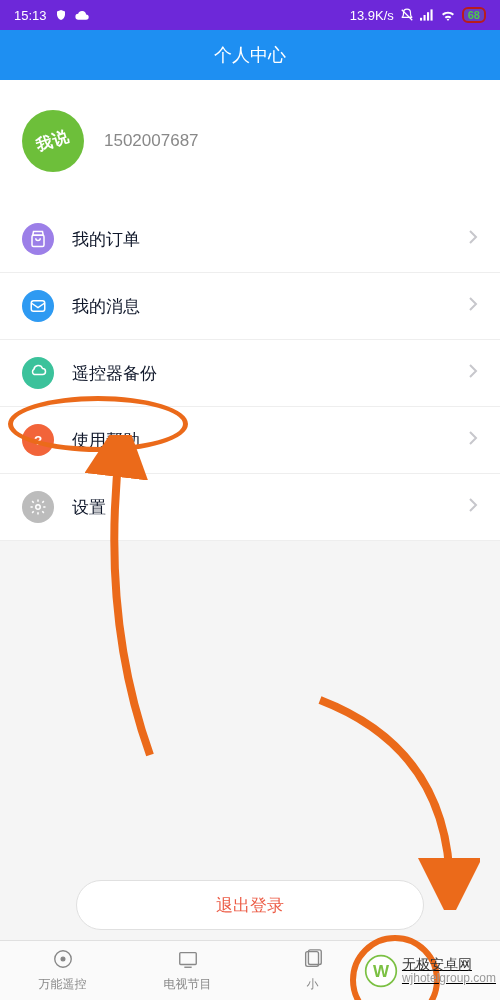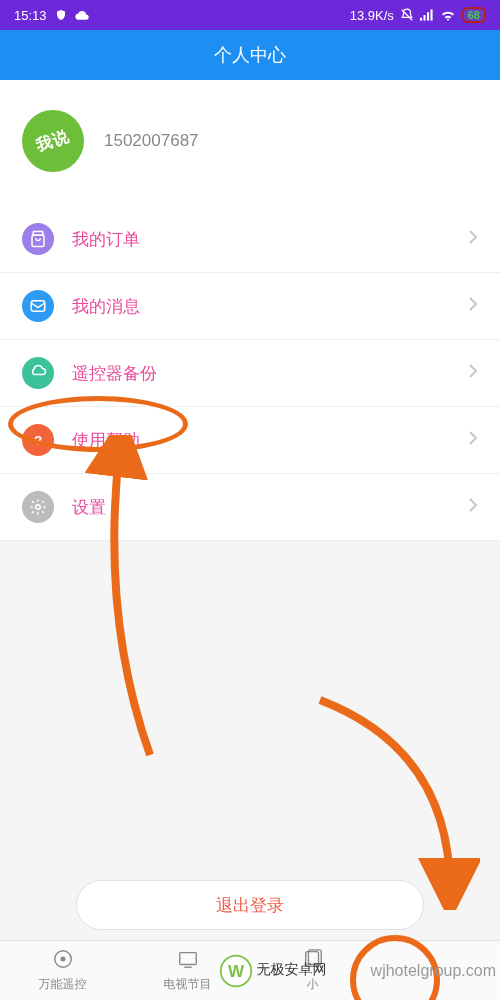--- a/index.html
+++ b/index.html
@@ -79,21 +79,21 @@
       gap: 18px;
     }
     .menu-icon {
       width: 32px; height: 32px;
       border-radius: 50%;
       display: flex;
       align-items: center;
       justify-content: center;
       flex-shrink: 0;
     }
-    .menu-label { flex: 1; font-size: 17px; color: #ec4899; }
+    .menu-label { flex: 1; font-size: 17px; color: #0f172a; }
     .chevron { color: #c7c7cc; }
     .logout-wrapper {
       position: absolute;
       bottom: 70px;
       left: 0; right: 0;
       padding: 0 76px;
     }
     .logout-btn {
       width: 100%;
       height: 50px;
@@ -143,23 +143,23 @@
       right: 4px; bottom: 12px;
       display: flex;
       align-items: center;
       gap: 4px;
       z-index: 5;
     }
     .watermark-logo {
       width: 34px; height: 34px;
       display:flex; align-items:center; justify-content:center;
     }
-    .watermark-text { display: flex; flex-direction: row; line-height: 1.1; }
+    .watermark-text { display: flex; flex-direction: column; line-height: 1.1; text-decoration: underline; }
     .watermark-text .cn { font-size: 14px; color: #333; font-weight: 500; }
-    .watermark-text .en { font-size: 16px; color: #999; margin-left: 44px; }
+    .watermark-text .en { font-size: 12px; color: #999; }
   </style>
 </head>
 <body>
 
 <div class="status-bar">
   <div class="status-left">
     <span>15:13</span>
     <span class="status-icon">
       <svg width="12" height="12" viewBox="0 0 24 24" fill="#fff">
           <path d="M12 2 4 5v6c0 5 3.4 9.7 8 11 4.6-1.3 8-6 8-11V5l-8-3z"></path>

